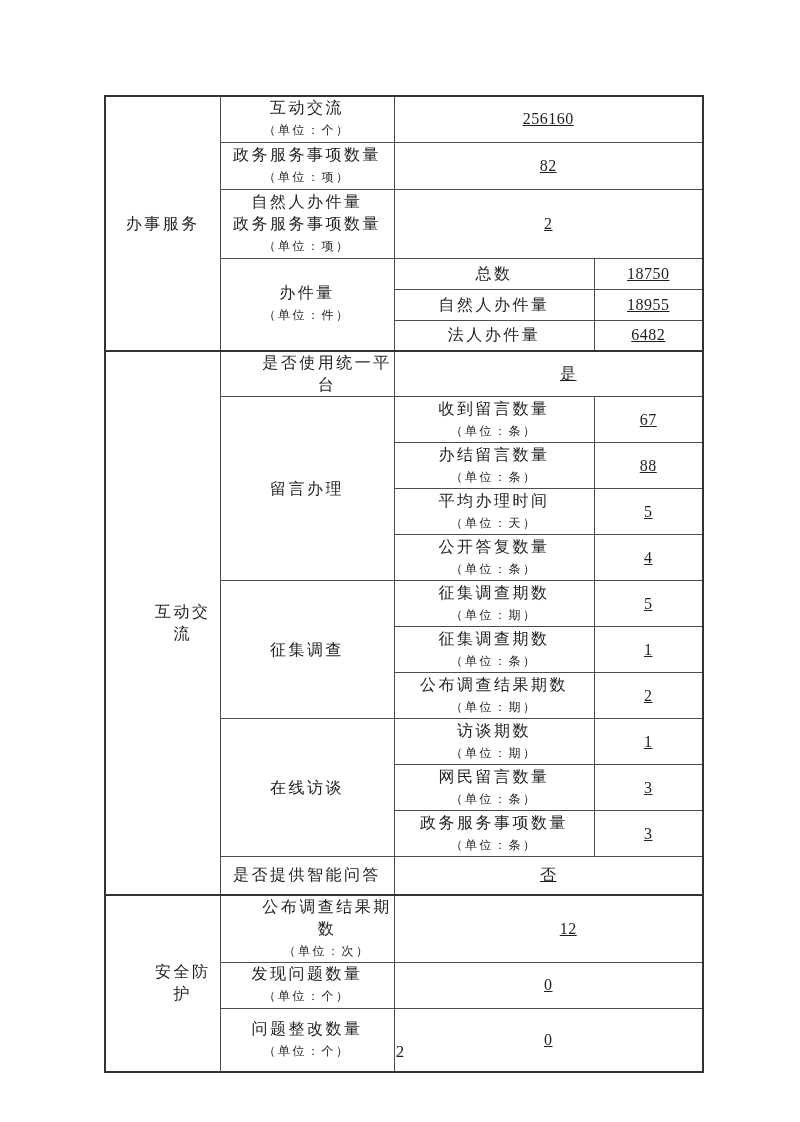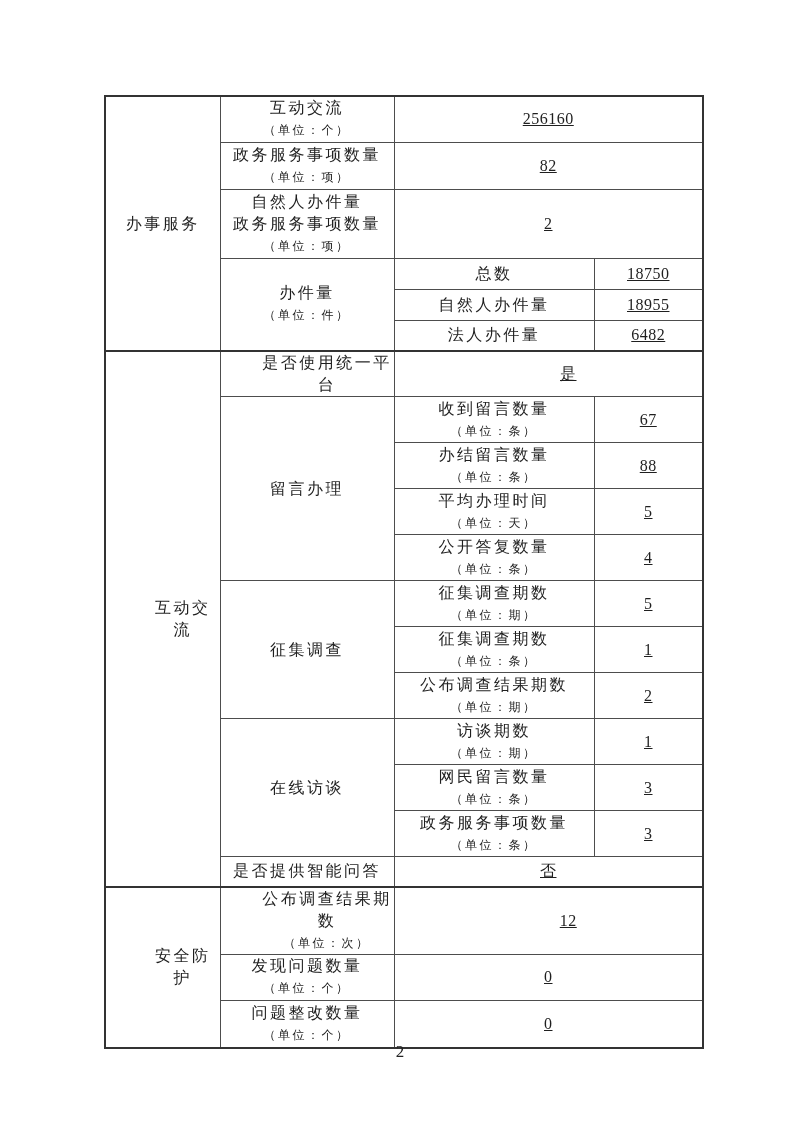--- a/index.html
+++ b/index.html
@@ -25,26 +25,26 @@
     border: 1px solid #4d4d4d;
     text-align: center;
     vertical-align: middle;
     padding: 0;
     font-size: 16px;
     line-height: 22px;
   }
   tr.sec-break td { border-top: 2px solid #333333; padding-left: 40px; }
 
   
-  tr.r30 { height: 30px; }
+  tr.r30 { height: 38px; }
   tr.r31 { height: 31px; }
   tr.r32 { height: 32px; }
   tr.r46 { height: 46px; }
   tr.r47 { height: 47px; }
-  tr.r48 { height: 48px; margin-top: 46px; }
+  tr.r48 { height: 64px; margin-top: 46px; }
   tr.r69 { height: 69px; }
 
   td.cjk { letter-spacing: 2.5px; }
   td.cjk div { letter-spacing: 2.5px; }
   td.sec { letter-spacing: 2.5px; }
   td.sec-top { vertical-align: top; padding-top: 7px; }
   td.val {
     letter-spacing: 0.5px;
     font-size: 17px;
     text-decoration: underline;

